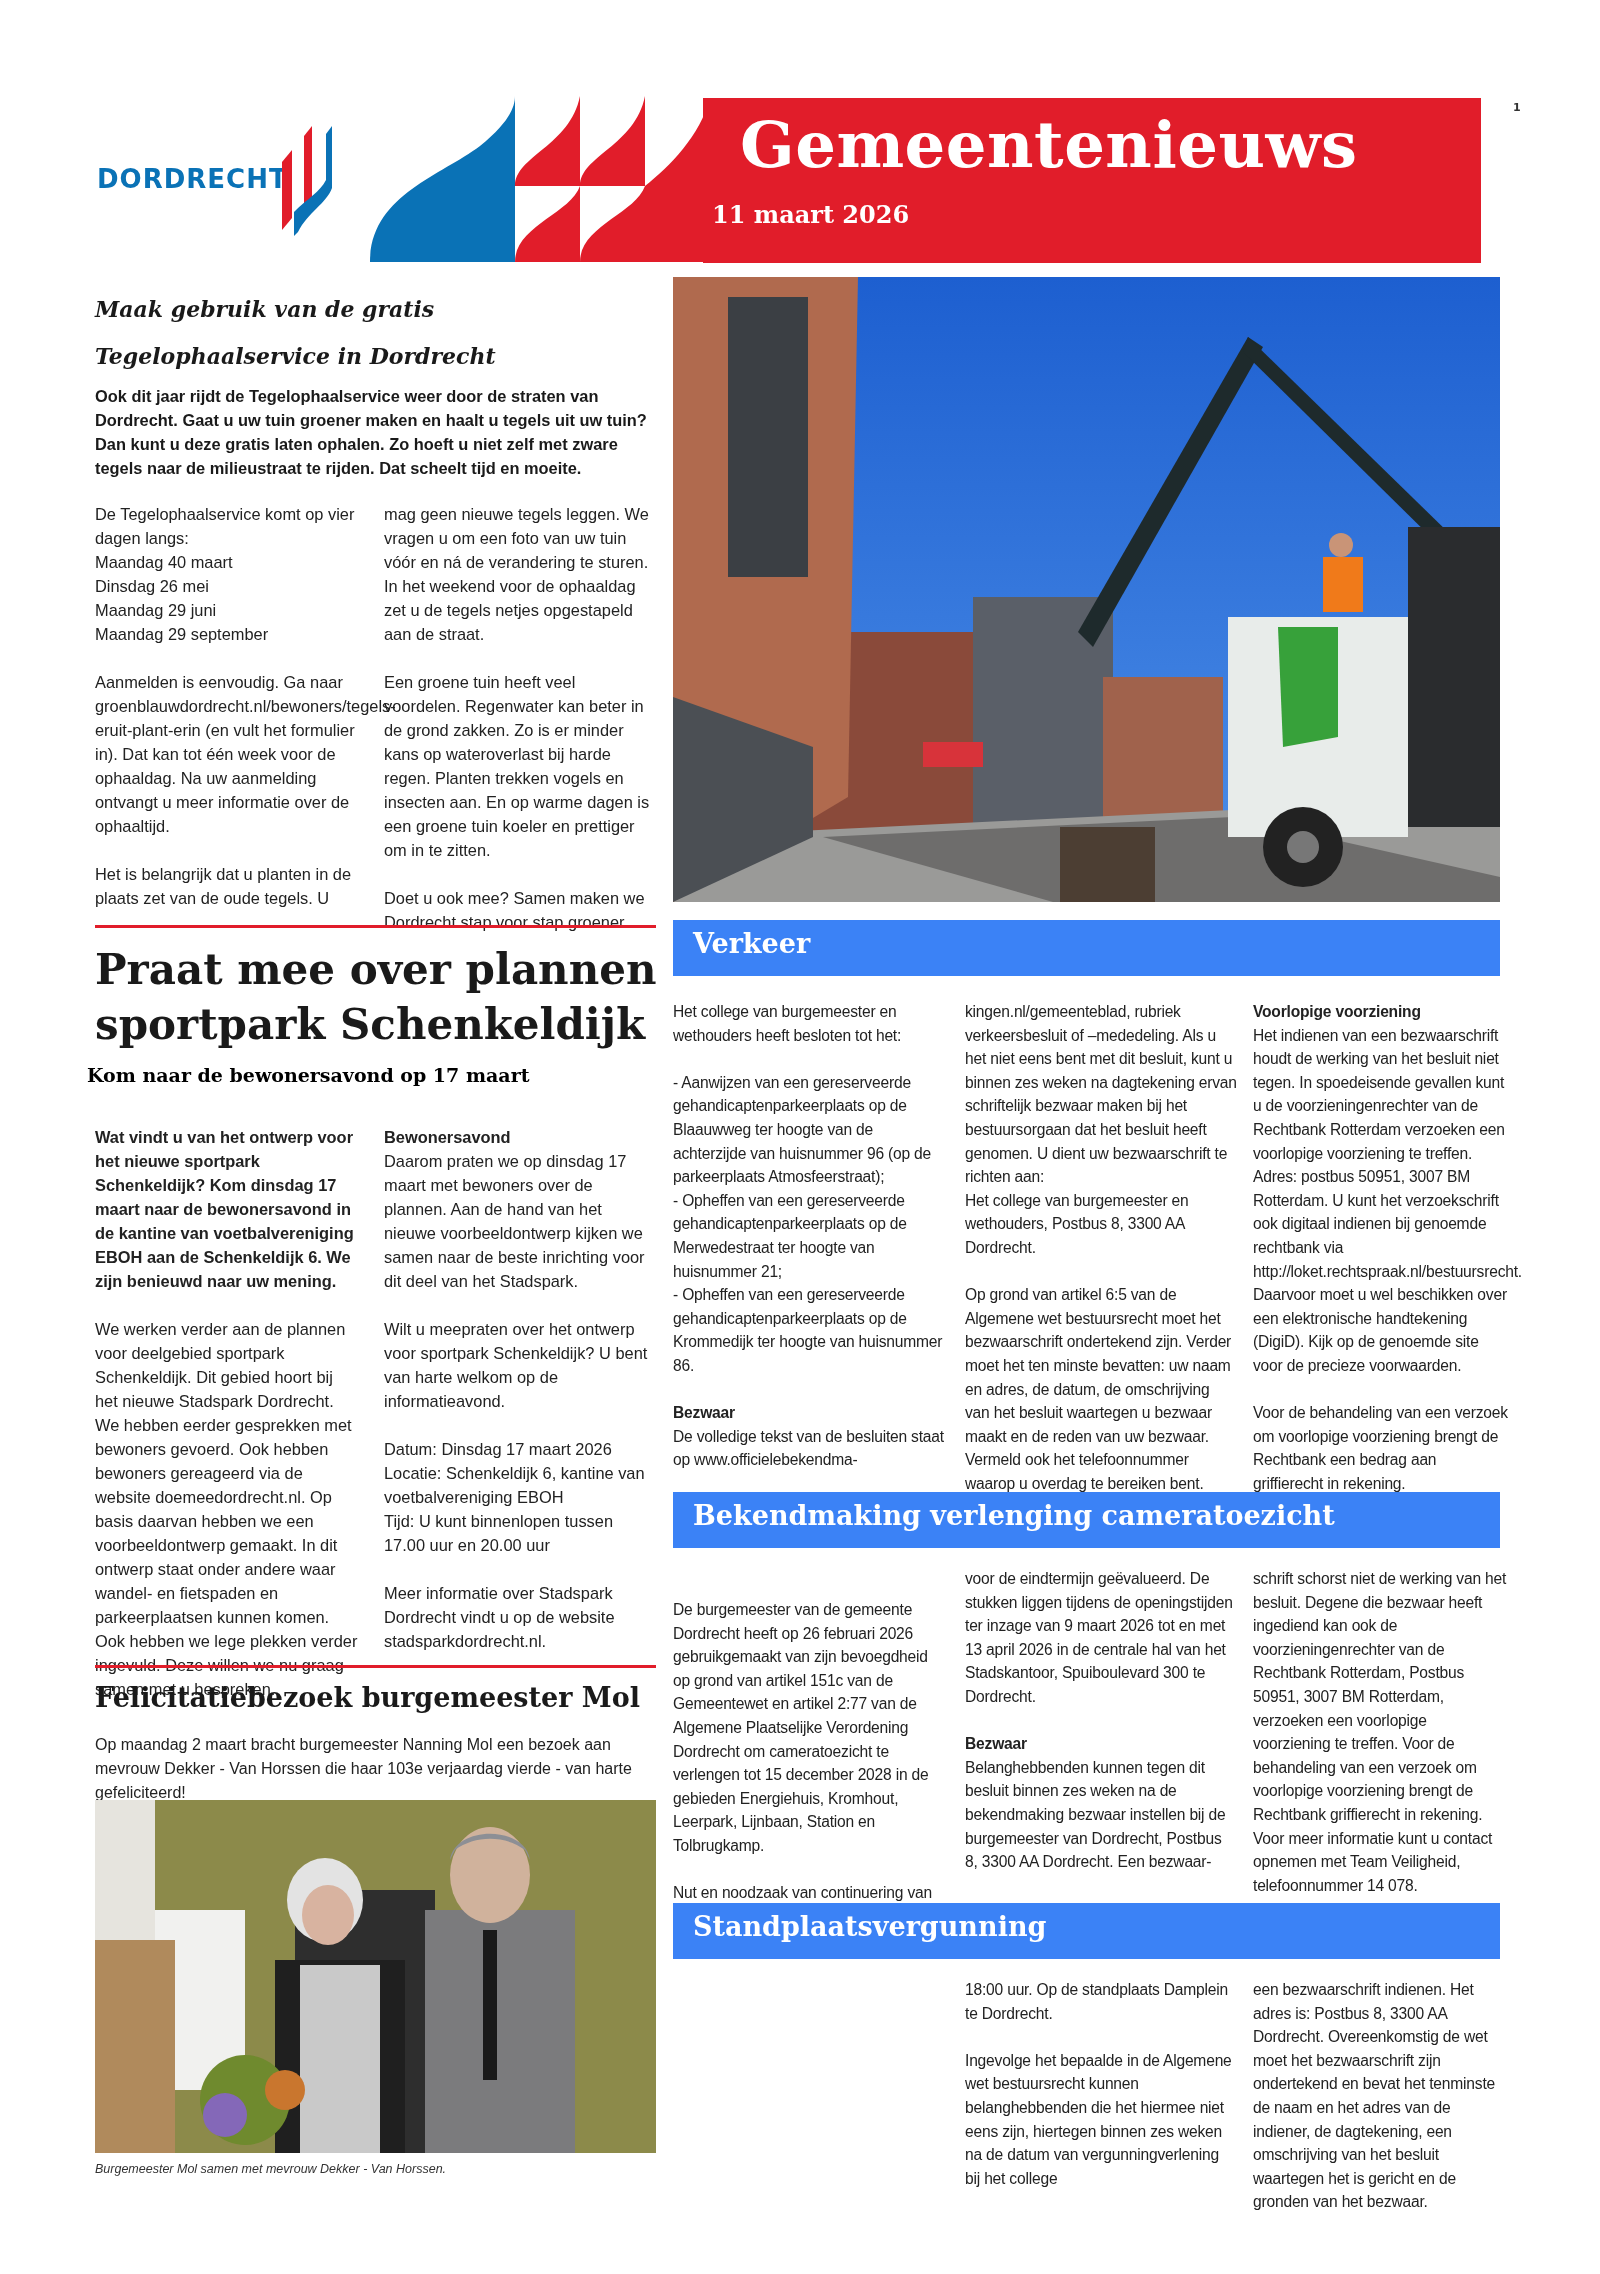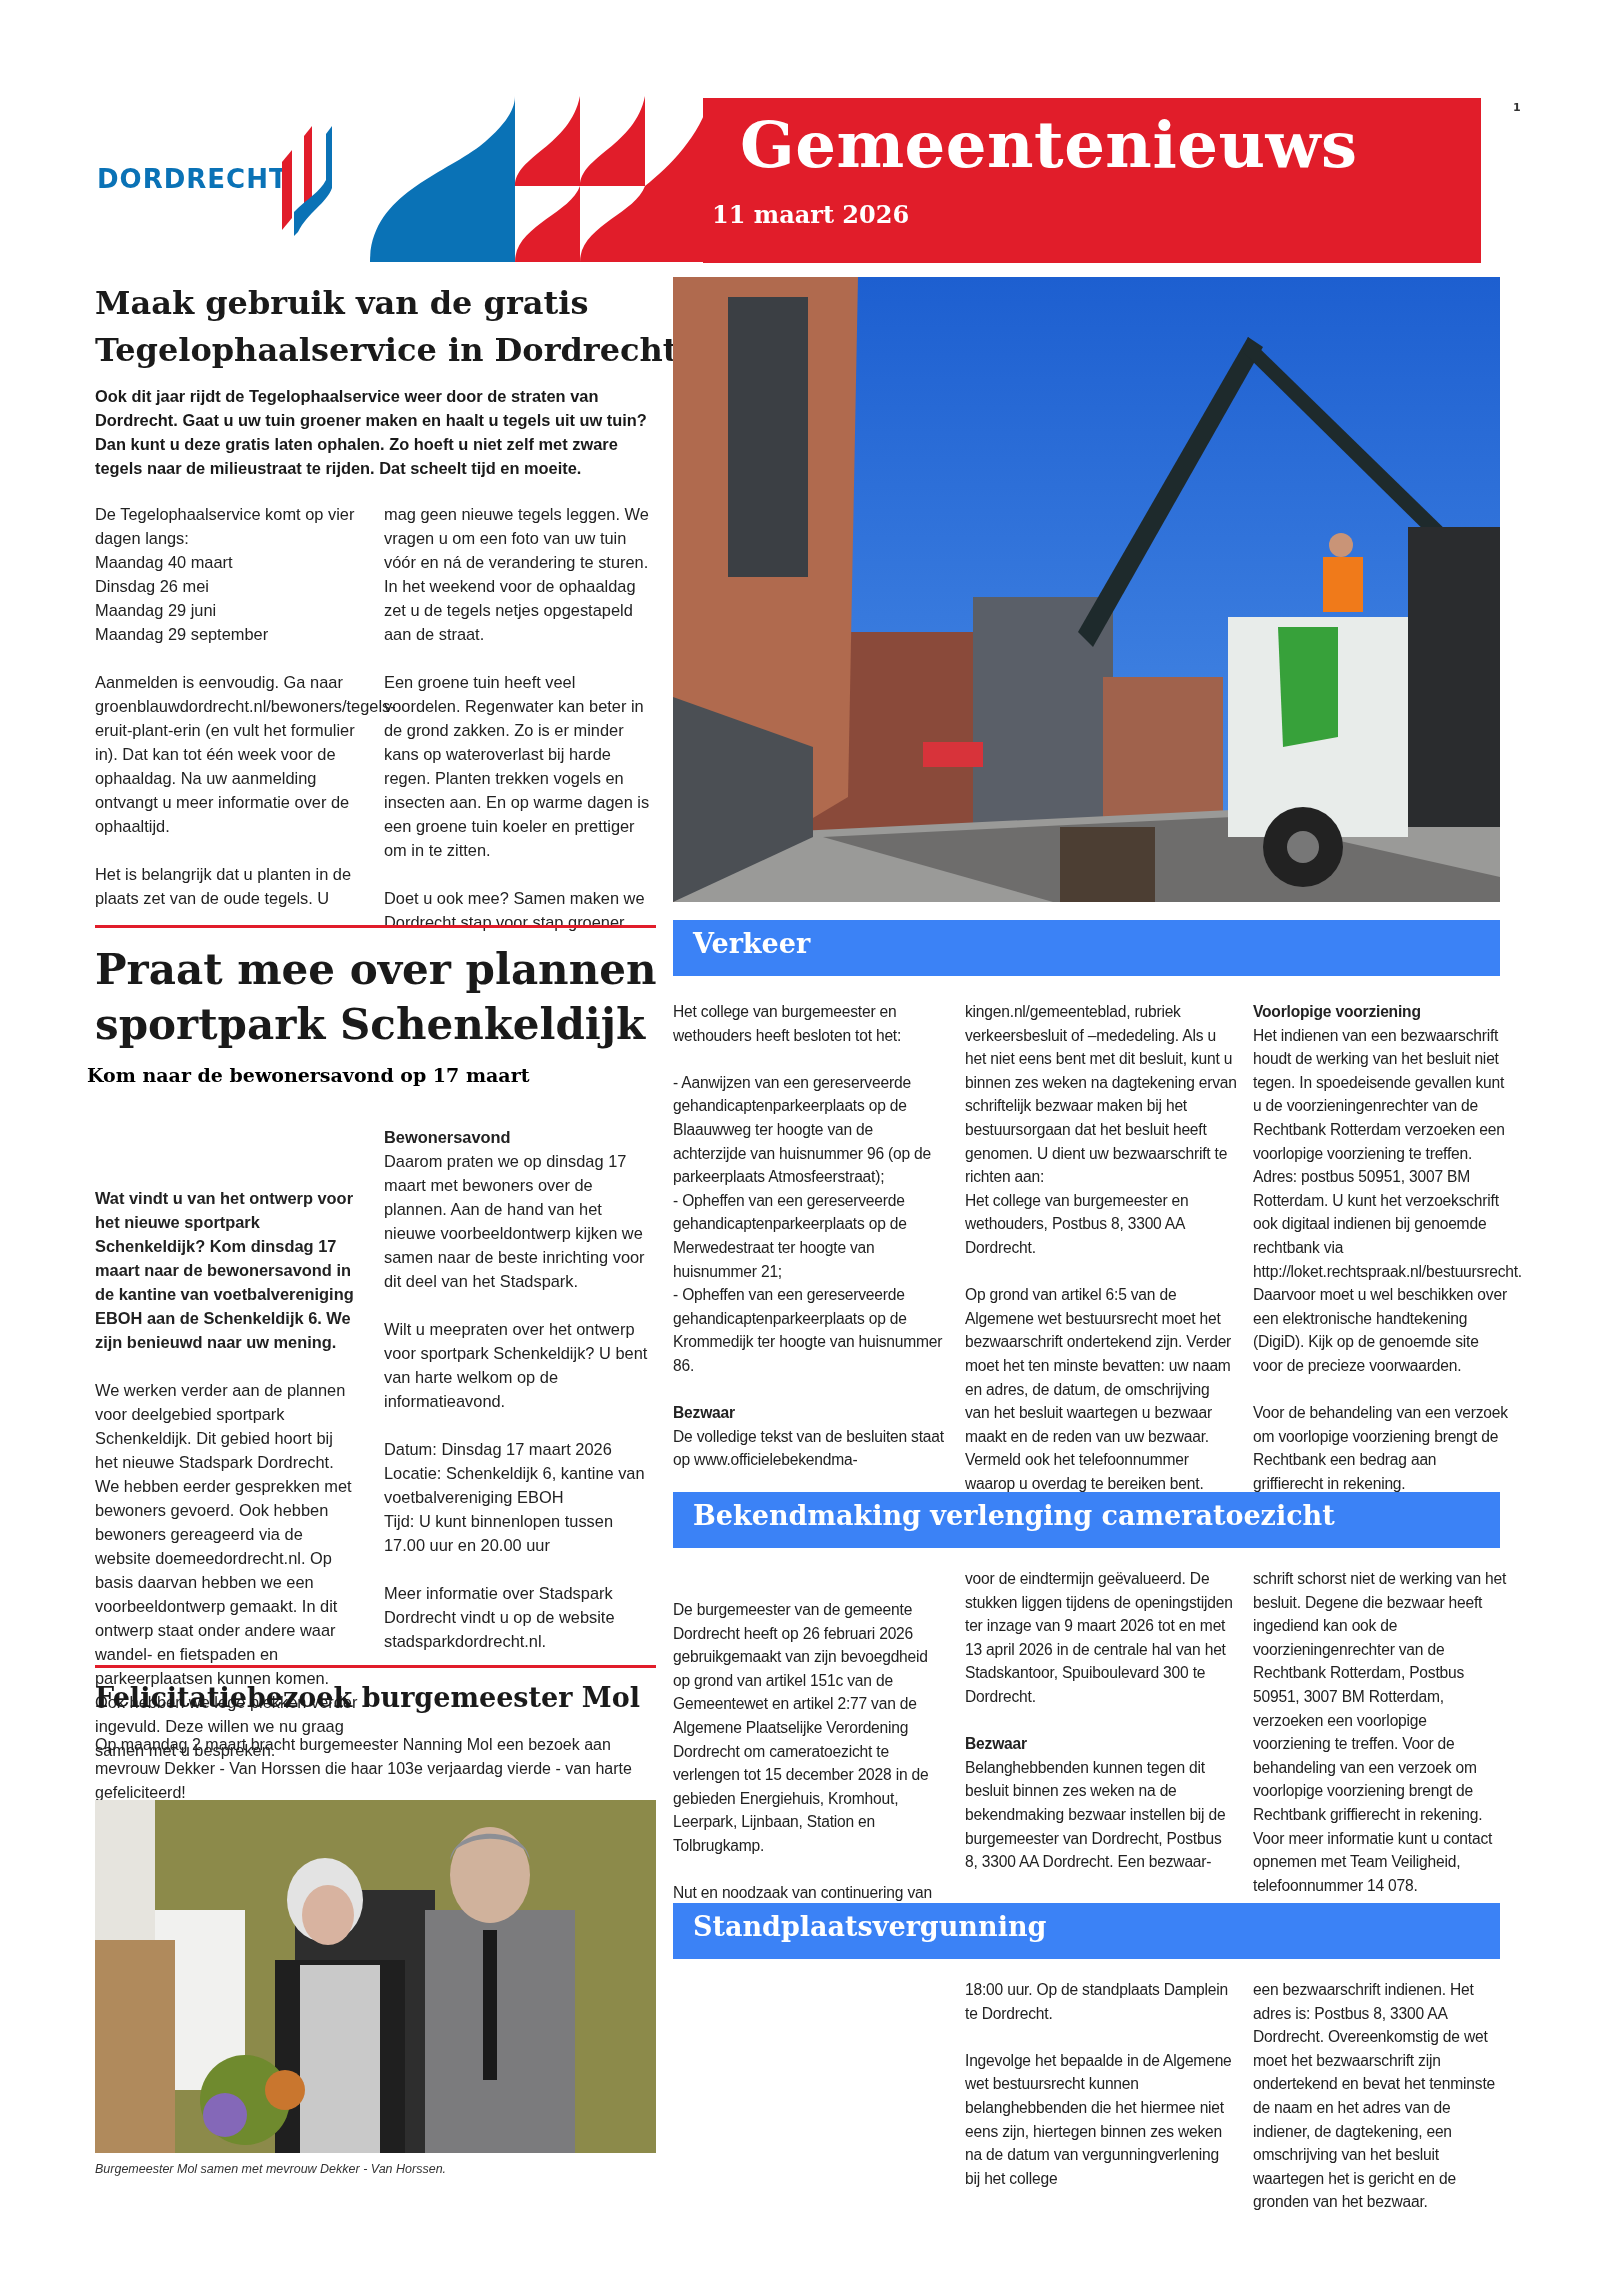--- a/index.html
+++ b/index.html
@@ -51,21 +51,21 @@
   <path d="M210 90 C210 60 265 50 275 0 L275 90 Z" fill="#e11d2a"></path>
   <path d="M210 166 C210 130 265 118 275 90 L275 166 Z" fill="#e11d2a"></path>
   <path d="M275 166 L275 90 C300 70 330 40 340 2 L340 166 Z" fill="#e11d2a"></path>
 </svg>
 
 <div class="abs masthead"></div>
 <div class="abs mast-title">Gemeentenieuws</div>
 <div class="abs mast-date">11 maart 2026</div>
 <div class="abs page-no">1</div>
 
-<div class="abs h1" style="left:95px; top:280px; font-size:32px; line-height:47px;">
+<div class="abs h1" style="left:95px; top:286px; font-size:22px; line-height:47px;font-style:italic;">
   <div>Maak gebruik van de gratis</div>
   <div>Tegelophaalservice in Dordrecht</div>
 </div>
 <div class="abs lead" style="left:95px; top:384px; width:560px;">Ook dit jaar rijdt de Tegelophaalservice weer door de straten van Dordrecht. Gaat u uw tuin groener maken en haalt u tegels uit uw tuin? Dan kunt u deze gratis laten ophalen. Zo hoeft u niet zelf met zware tegels naar de milieustraat te rijden. Dat scheelt tijd en moeite.</div>
 
 <div class="col body" style="left:95px; top:502px; width:260px;">
   <p class="tight">De Tegelophaalservice komt op vier dagen langs:</p>
   <div id="tegel-dates">
       <div>Maandag 40 maart</div>
       <div>Dinsdag 26 mei</div>
@@ -119,21 +119,21 @@
   </svg>
 </div>
 
 <div class="rule" style="left:95px; top:925px; width:561px;"></div>
 <div class="abs h1" style="left:95px; top:942px; font-size:42px; line-height:55px;">
   <div>Praat mee over plannen</div>
   <div>sportpark Schenkeldijk</div>
 </div>
 <div class="abs" style="left:87px; top:1064px; font-family:'DejaVu Serif', serif; font-weight:bold; font-size:19px; color:#000000;">Kom naar de bewonersavond op 17 maart</div>
 
-<div class="col body" style="left:95px; top:1186px; width:265px;">
+<div class="col body" style="left:95px; top:1125px; width:265px;">
   <p class="bold">Wat vindt u van het ontwerp voor het nieuwe sportpark Schenkeldijk? Kom dinsdag 17 maart naar de bewonersavond in de kantine van voetbalvereniging EBOH aan de Schenkeldijk 6. We zijn benieuwd naar uw mening.</p>
   <p>We werken verder aan de plannen voor deelgebied sportpark Schenkeldijk. Dit gebied hoort bij het nieuwe Stadspark Dordrecht. We hebben eerder gesprekken met bewoners gevoerd. Ook hebben bewoners gereageerd via de website doemeedordrecht.nl. Op basis daarvan hebben we een voorbeeldontwerp gemaakt. In dit ontwerp staat onder andere waar wandel- en fietspaden en parkeerplaatsen kunnen komen. Ook hebben we lege plekken verder ingevuld. Deze willen we nu graag samen met u bespreken.</p>
 </div>
 <div class="col body" style="left:384px; top:1125px; width:272px;">
   <p class="tight bold">Bewonersavond</p>
   <p>Daarom praten we op dinsdag 17 maart met bewoners over de plannen. Aan de hand van het nieuwe voorbeeldontwerp kijken we samen naar de beste inrichting voor dit deel van het Stadspark.</p>
   <p>Wilt u meepraten over het ontwerp voor sportpark Schenkeldijk? U bent van harte welkom op de informatieavond.</p>
   <p class="tight">Datum: Dinsdag 17 maart 2026</p>
   <p class="tight">Locatie: Schenkeldijk 6, kantine van voetbalvereniging EBOH</p>
   <p>Tijd: U kunt binnenlopen tussen 17.00 uur en 20.00 uur</p>

